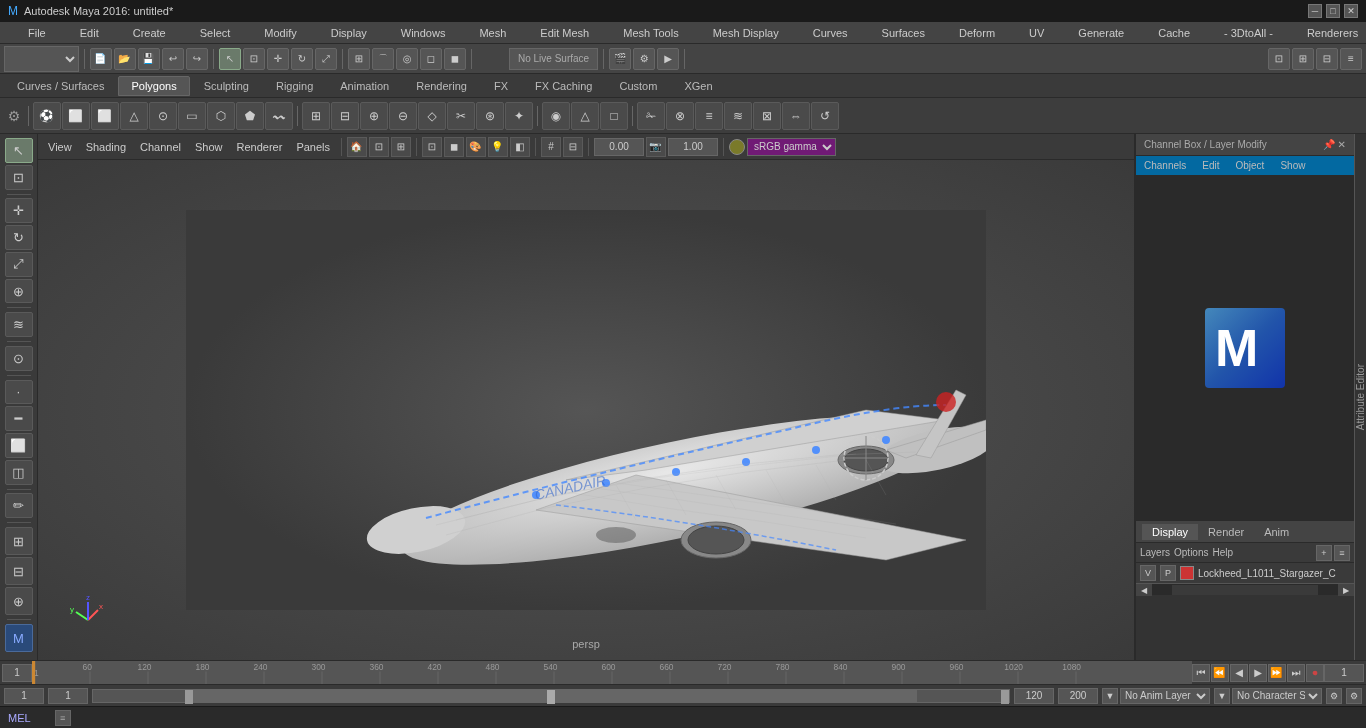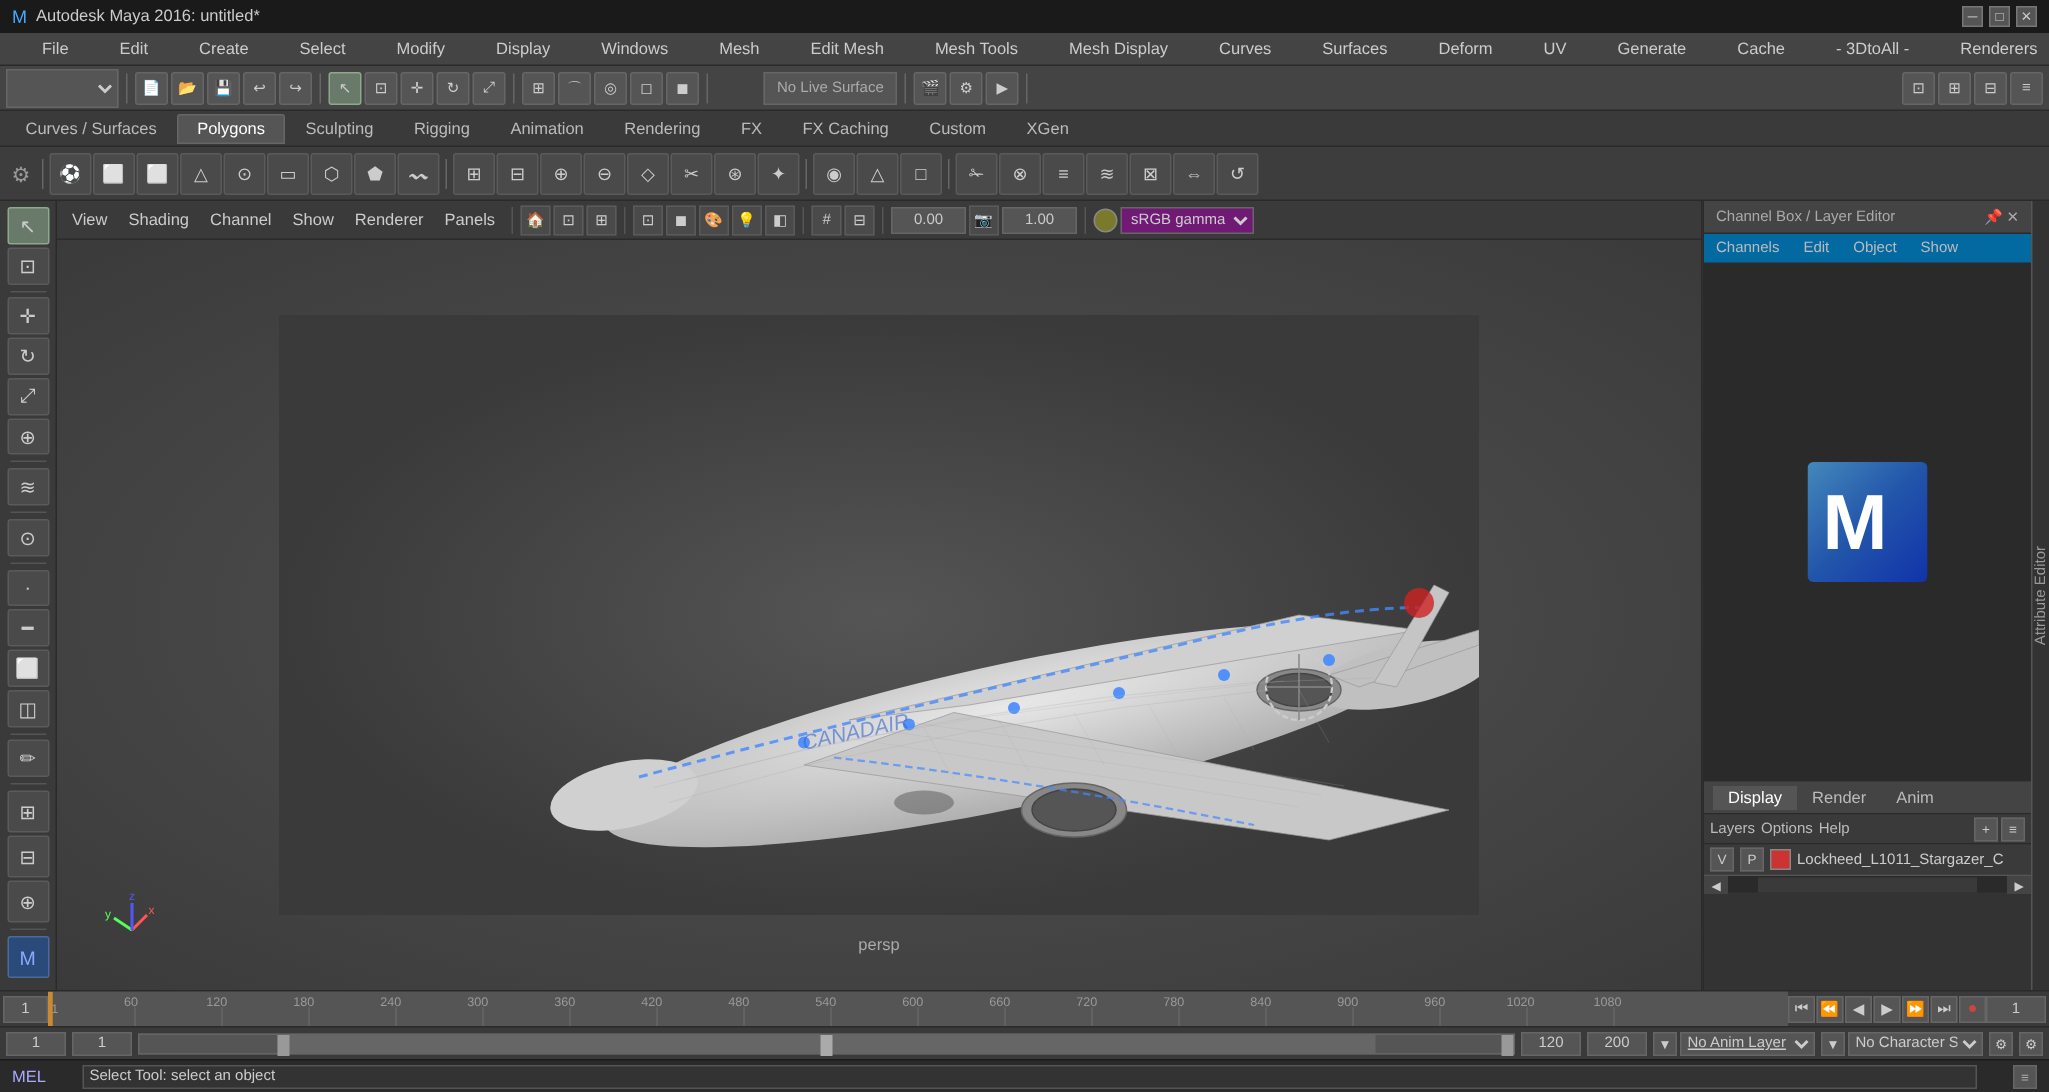--- a/index.html
+++ b/index.html
@@ -267,21 +267,21 @@
       height: 100%;
       display: flex;
       align-items: center;
       justify-content: center;
       position: relative;
       background: radial-gradient(ellipse at center, #555 0%, #3a3a3a 100%);
     }
 
     .viewport-label {
       position: absolute;
-      bottom: 24px;
+      bottom: 10px;
       left: 50%;
       transform: translateX(-50%);
       color: #aaa;
       font-size: 11px;
     }
 
     .axis-indicator {
       position: absolute;
       bottom: 30px;
       left: 30px;
@@ -427,21 +427,20 @@
       position: relative;
     }
 
     .anim-layer-select {
       height: 16px;
       background: #555;
       border: 1px solid #666;
       color: #ccc;
       font-size: 10px;
       width: 90px;
-      text-decoration: underline;
     }
     .char-set-select {
       height: 16px;
       background: #555;
       border: 1px solid #666;
       color: #ccc;
       font-size: 10px;
       width: 90px;
     }
     .range-icon-btn {
@@ -839,21 +838,21 @@
       </div>
     </div>
   </div>
 
   <div class="right-panel-outer">
     <div class="right-panel-tabs-area">
 
       <div id="right-panel">
 
         <div id="right-panel-header">
-          <span>Channel Box / Layer Editor</span>
+          <span>Channel Box / Layer Modify</span>
           <div style="display:flex; gap:2px;">
             <div style="cursor:pointer; color:#aaa;">📌</div>
             <div style="cursor:pointer; color:#aaa;">✕</div>
           </div>
         </div>
 
         <div class="right-menu-bar">
           <span class="right-menu-item">Channels</span>
           <span class="right-menu-item">Edit</span>
           <span class="right-menu-item">Object</span>
@@ -1001,15 +1000,14 @@
       <option>No Character Set</option>
     </select>
   </div>
 
   <div class="range-icon-btn">⚙</div>
   <div class="range-icon-btn">⚙</div>
 </div>
 
 <div id="status-bar">
   <span class="status-mel">MEL</span>
-  <input type="text" style="flex: 1 1 0%; height: 16px; background: rgb(51, 51, 51); border: 1px solid rgb(85, 85, 85); color: rgb(204, 204, 204); font-size: 10px; padding: 0px 4px;" value="Select Tool: select an object">
   <div style="width:16px;height:16px;background:#555;border:1px solid #666;cursor:pointer;display:flex;align-items:center;justify-content:center;font-size:9px;">≡</div>
 </div>
 
 </body></html>

